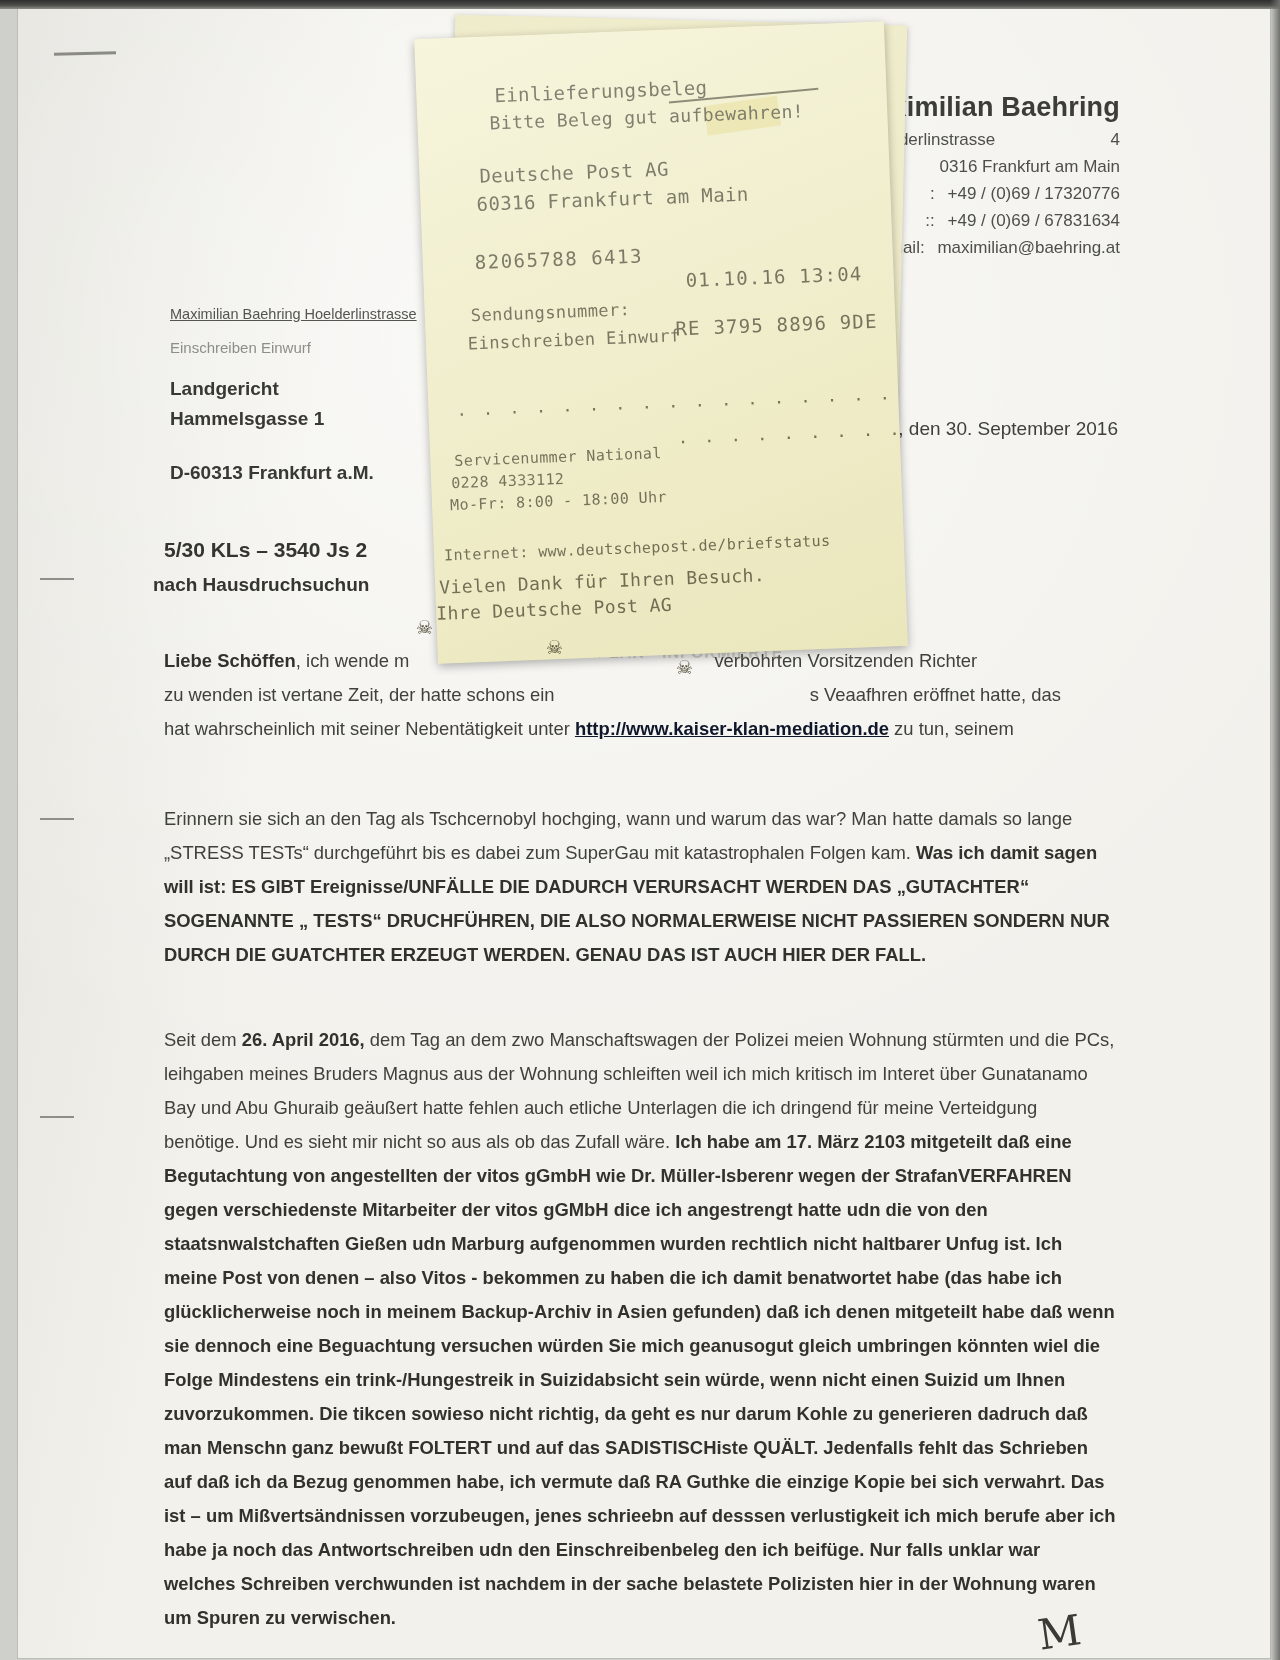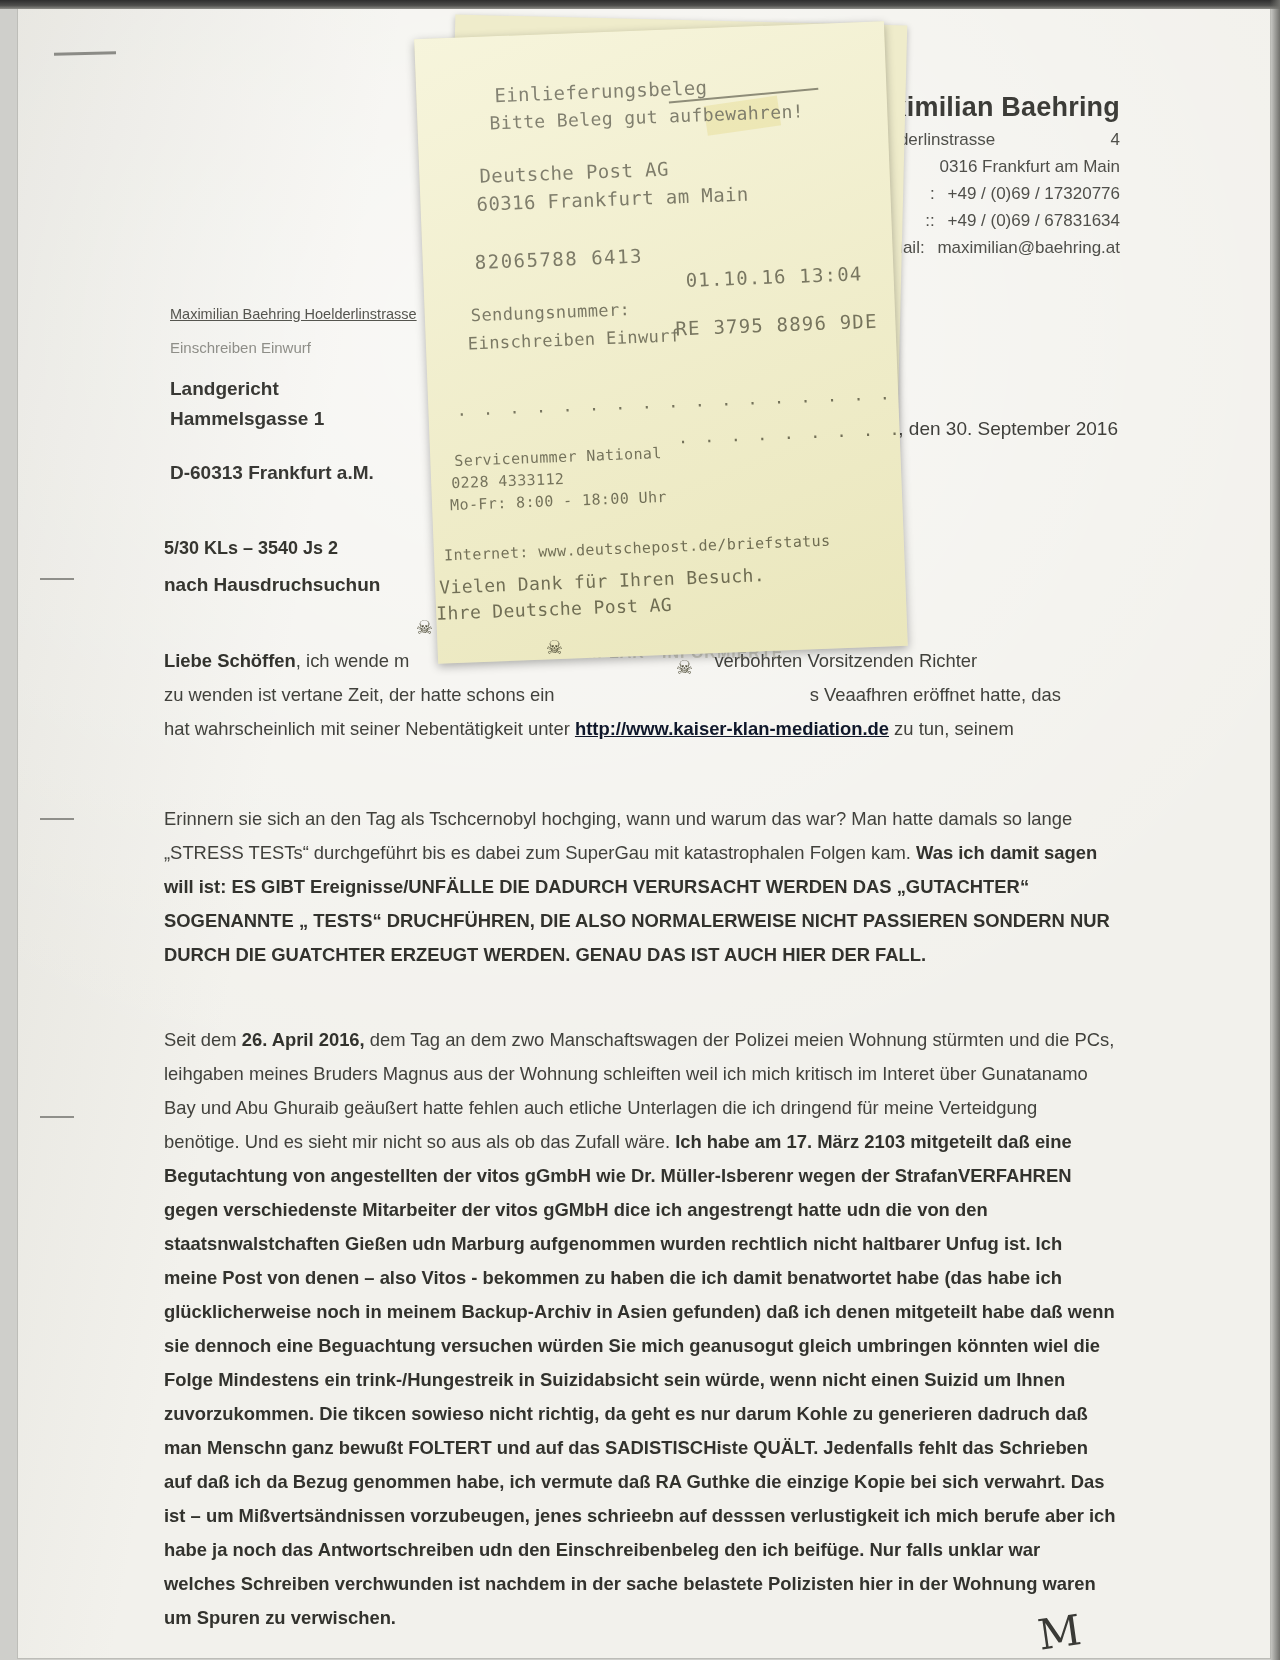--- a/index.html
+++ b/index.html
@@ -122,29 +122,29 @@
     font-size: 19px;
     color: #3f3f3b;
     white-space: nowrap;
   }
 
   
   .subject {
     position: absolute;
     left: 146px;
     top: 530px;
-    font-size: 18px;
+    font-size: 21px;
     font-weight: bold;
     color: #35352f;
     white-space: nowrap;
     text-align: center;
   }
   .subject2 {
     position: absolute;
-    left: 146px;
+    left: 135px;
     top: 566px;
     font-size: 19px;
     font-weight: bold;
     color: #35352f;
     white-space: nowrap;
   }
   .subject-dot {
     position:absolute;
     left: 818px;
     top: 540px;

